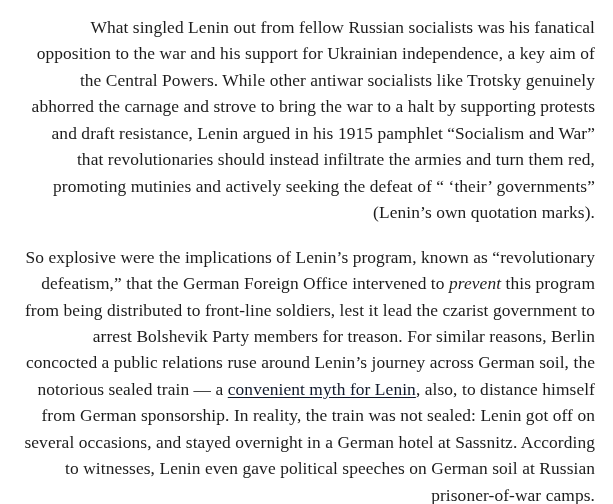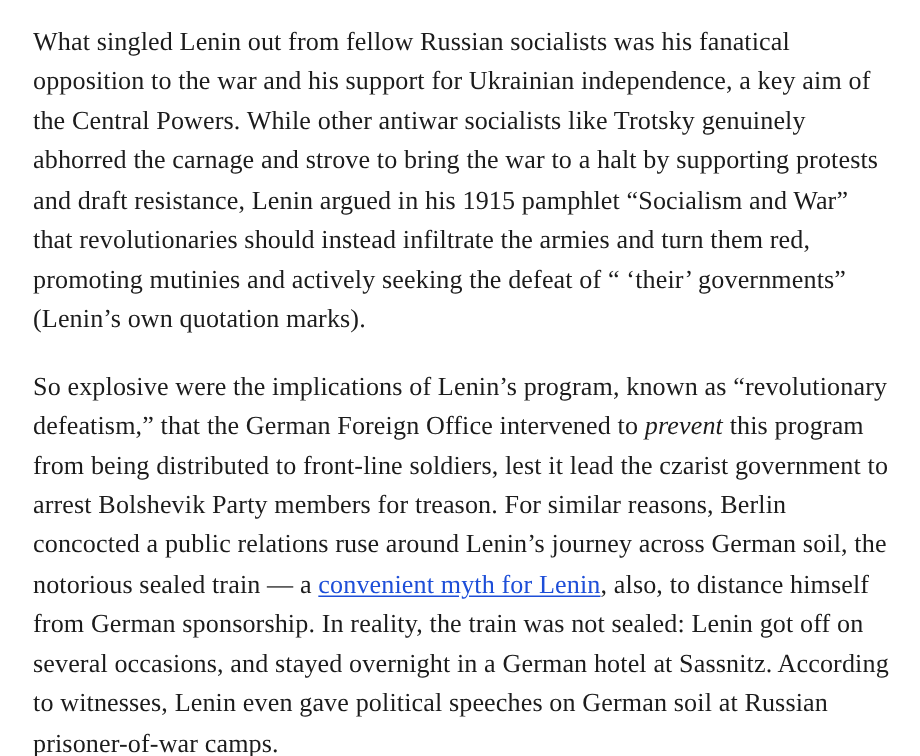--- a/index.html
+++ b/index.html
@@ -16,32 +16,32 @@
   }
   .article {
     padding: 14px 18px 0 22px;
     box-sizing: border-box;
   }
   p.para {
     margin: 0 0 18px 0;
     font-size: 17.4px;
     line-height: 1.52;
     color: #1c1c1c;
-    text-align: left;
+    text-align: right;
     letter-spacing: 0.005em;
   }
   p.para:last-child {
     margin-bottom: 0;
   }
   em.emph {
     font-style: italic;
     font-family: Liberation Serif, serif;
   }
   a.inline-link {
-    color: #1d4ed8;
+    color: #0f172a;
     text-decoration: underline;
     text-underline-offset: 2px;
   }
 </style>
 </head>
 <body>
 
 <div class="article">
 
   <p class="para">

